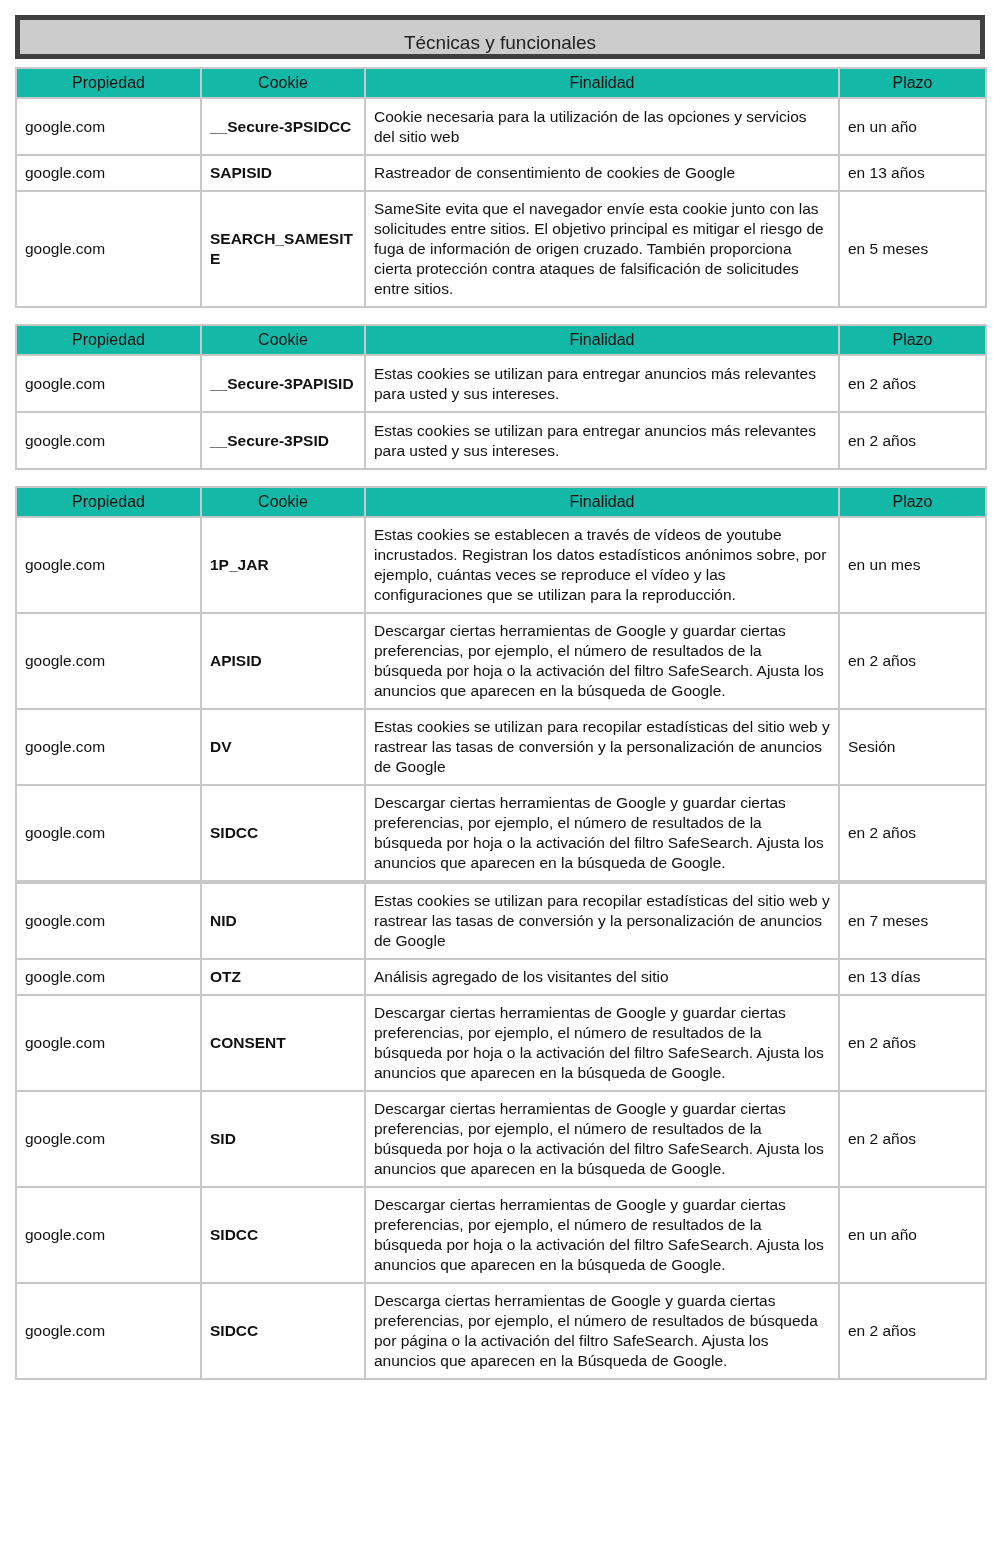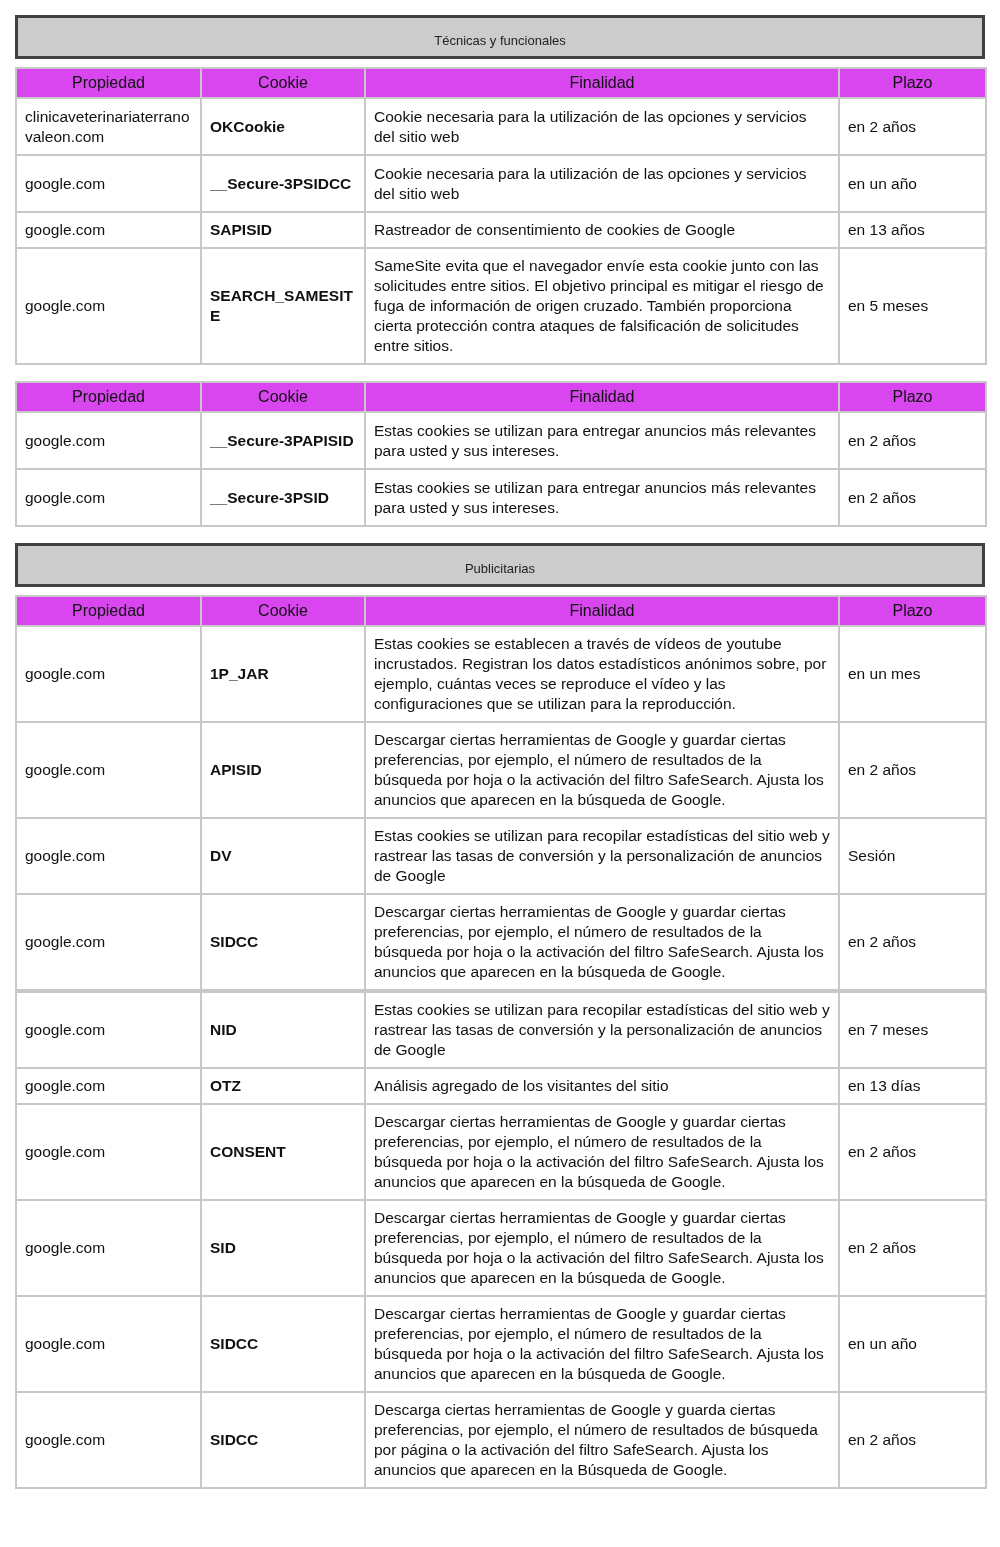--- a/index.html
+++ b/index.html
@@ -10,39 +10,39 @@
     color: #111111;
     overflow: hidden;
   }
   .wrap { padding: 15px 15px 0 15px; }
   .section { margin-bottom: 16px; }
   .section-title {
     background: #cccccc;
     height: 44px;
     line-height: 46px;
     text-align: center;
-    font-size: 13px;
+    font-size: 19px;
     color: #222222;
-    border: 3px solid #404040;
+    border: 5px solid #404040;
     box-sizing: border-box;
     margin-bottom: 8px;
   }
   table.cookies {
     width: 970px;
     border-collapse: collapse;
     table-layout: fixed;
     border: 2px solid #c8c8c8;
     font-size: 15.5px;
   }
   table.cookies col.c-prop { width: 185px; }
   table.cookies col.c-cookie { width: 164px; }
   table.cookies col.c-fin { width: 474px; }
   table.cookies col.c-plazo { width: 147px; }
   table.cookies th {
-    background: #d946ef;
+    background: #14b8a6;
     font-weight: normal;
     color: #111;
     height: 28px;
     padding: 0 16px;
     text-align: center;
     border: 2px solid #c8c8c8;
     font-size: 16px;
   }
   table.cookies td {
     border: 2px solid #c8c8c8;
@@ -74,26 +74,20 @@
       <thead>
           <tr>
         <th>Propiedad</th>
         <th>Cookie</th>
         <th>Finalidad</th>
         <th>Plazo</th>
       </tr>
         </thead>
       <tbody>
         <tr style="height:57px">
-          <td>clinicaveterinariaterranovaleon.com</td>
-          <td class="cookie">OKCookie</td>
-          <td class="fin">Cookie necesaria para la utilización de las opciones y servicios del sitio web</td>
-          <td>en 2 años</td>
-        </tr>
-        <tr style="height:57px">
           <td>google.com</td>
           <td class="cookie">__Secure-3PSIDCC</td>
           <td class="fin">Cookie necesaria para la utilización de las opciones y servicios del sitio web</td>
           <td>en un año</td>
         </tr>
         <tr>
           <td>google.com</td>
           <td class="cookie">SAPISID</td>
           <td class="fin">Rastreador de consentimiento de cookies de Google</td>
           <td>en 13 años</td>
@@ -135,21 +129,20 @@
           <td>google.com</td>
           <td class="cookie">__Secure-3PSID</td>
           <td class="fin">Estas cookies se utilizan para entregar anuncios más relevantes para usted y sus intereses.</td>
           <td>en 2 años</td>
         </tr>
       </tbody>
     </table>
   </div>
 
   <div class="section">
-    <div class="section-title">Publicitarias</div>
     <table class="cookies">
       <colgroup>
           <col class="c-prop">
           <col class="c-cookie">
           <col class="c-fin">
           <col class="c-plazo">
         </colgroup>
       <thead>
           <tr>
         <th>Propiedad</th>

